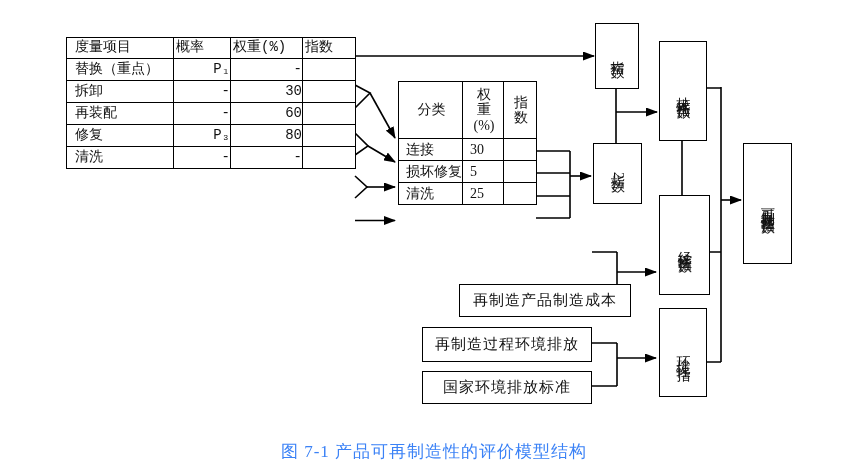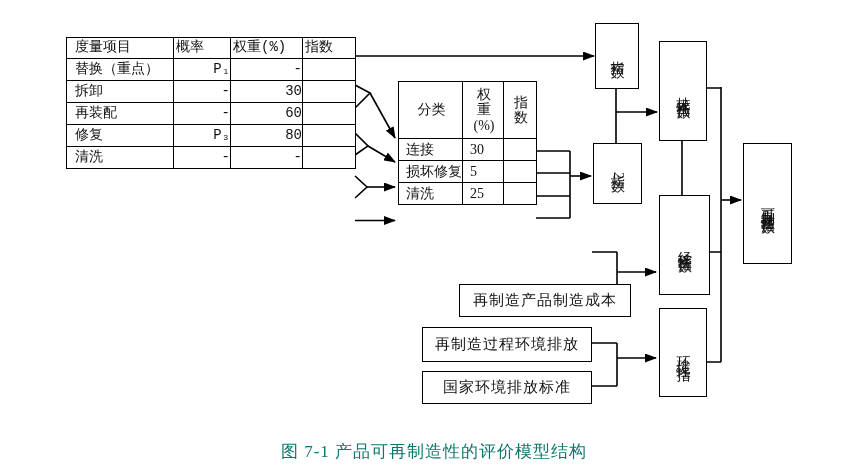--- a/index.html
+++ b/index.html
@@ -35,21 +35,21 @@
   #box-newcost{left:422px;top:239px;width:170px;height:33px;}
   #box-remancost{left:439px;top:284px;width:170px;height:31px;margin-left:20px;}
   #box-emission{left:422px;top:327px;width:168px;height:33px;}
   #box-standard{left:422px;top:371px;width:168px;height:31px;}
   
   #connector-svg{position:absolute;left:0;top:0;pointer-events:none;}
   #connector-svg path{stroke:#000;stroke-width:1.6;fill:none;}
   
   #figure-caption{
     position:absolute;left:0;top:440px;width:868px;text-align:center;
-    font-size:17px;letter-spacing:1px;color:#0f766e;
+    font-size:17px;letter-spacing:1px;color:#3b82f6;
   }
 </style>
 </head>
 <body>
 
 <div id="canvas">
 
   <svg id="connector-svg" width="868" height="472">
     <defs>
       <marker id="arw" viewBox="0 0 12 9" refX="11" refY="4.5" markerWidth="12" markerHeight="9" markerUnits="userSpaceOnUse" orient="auto">

